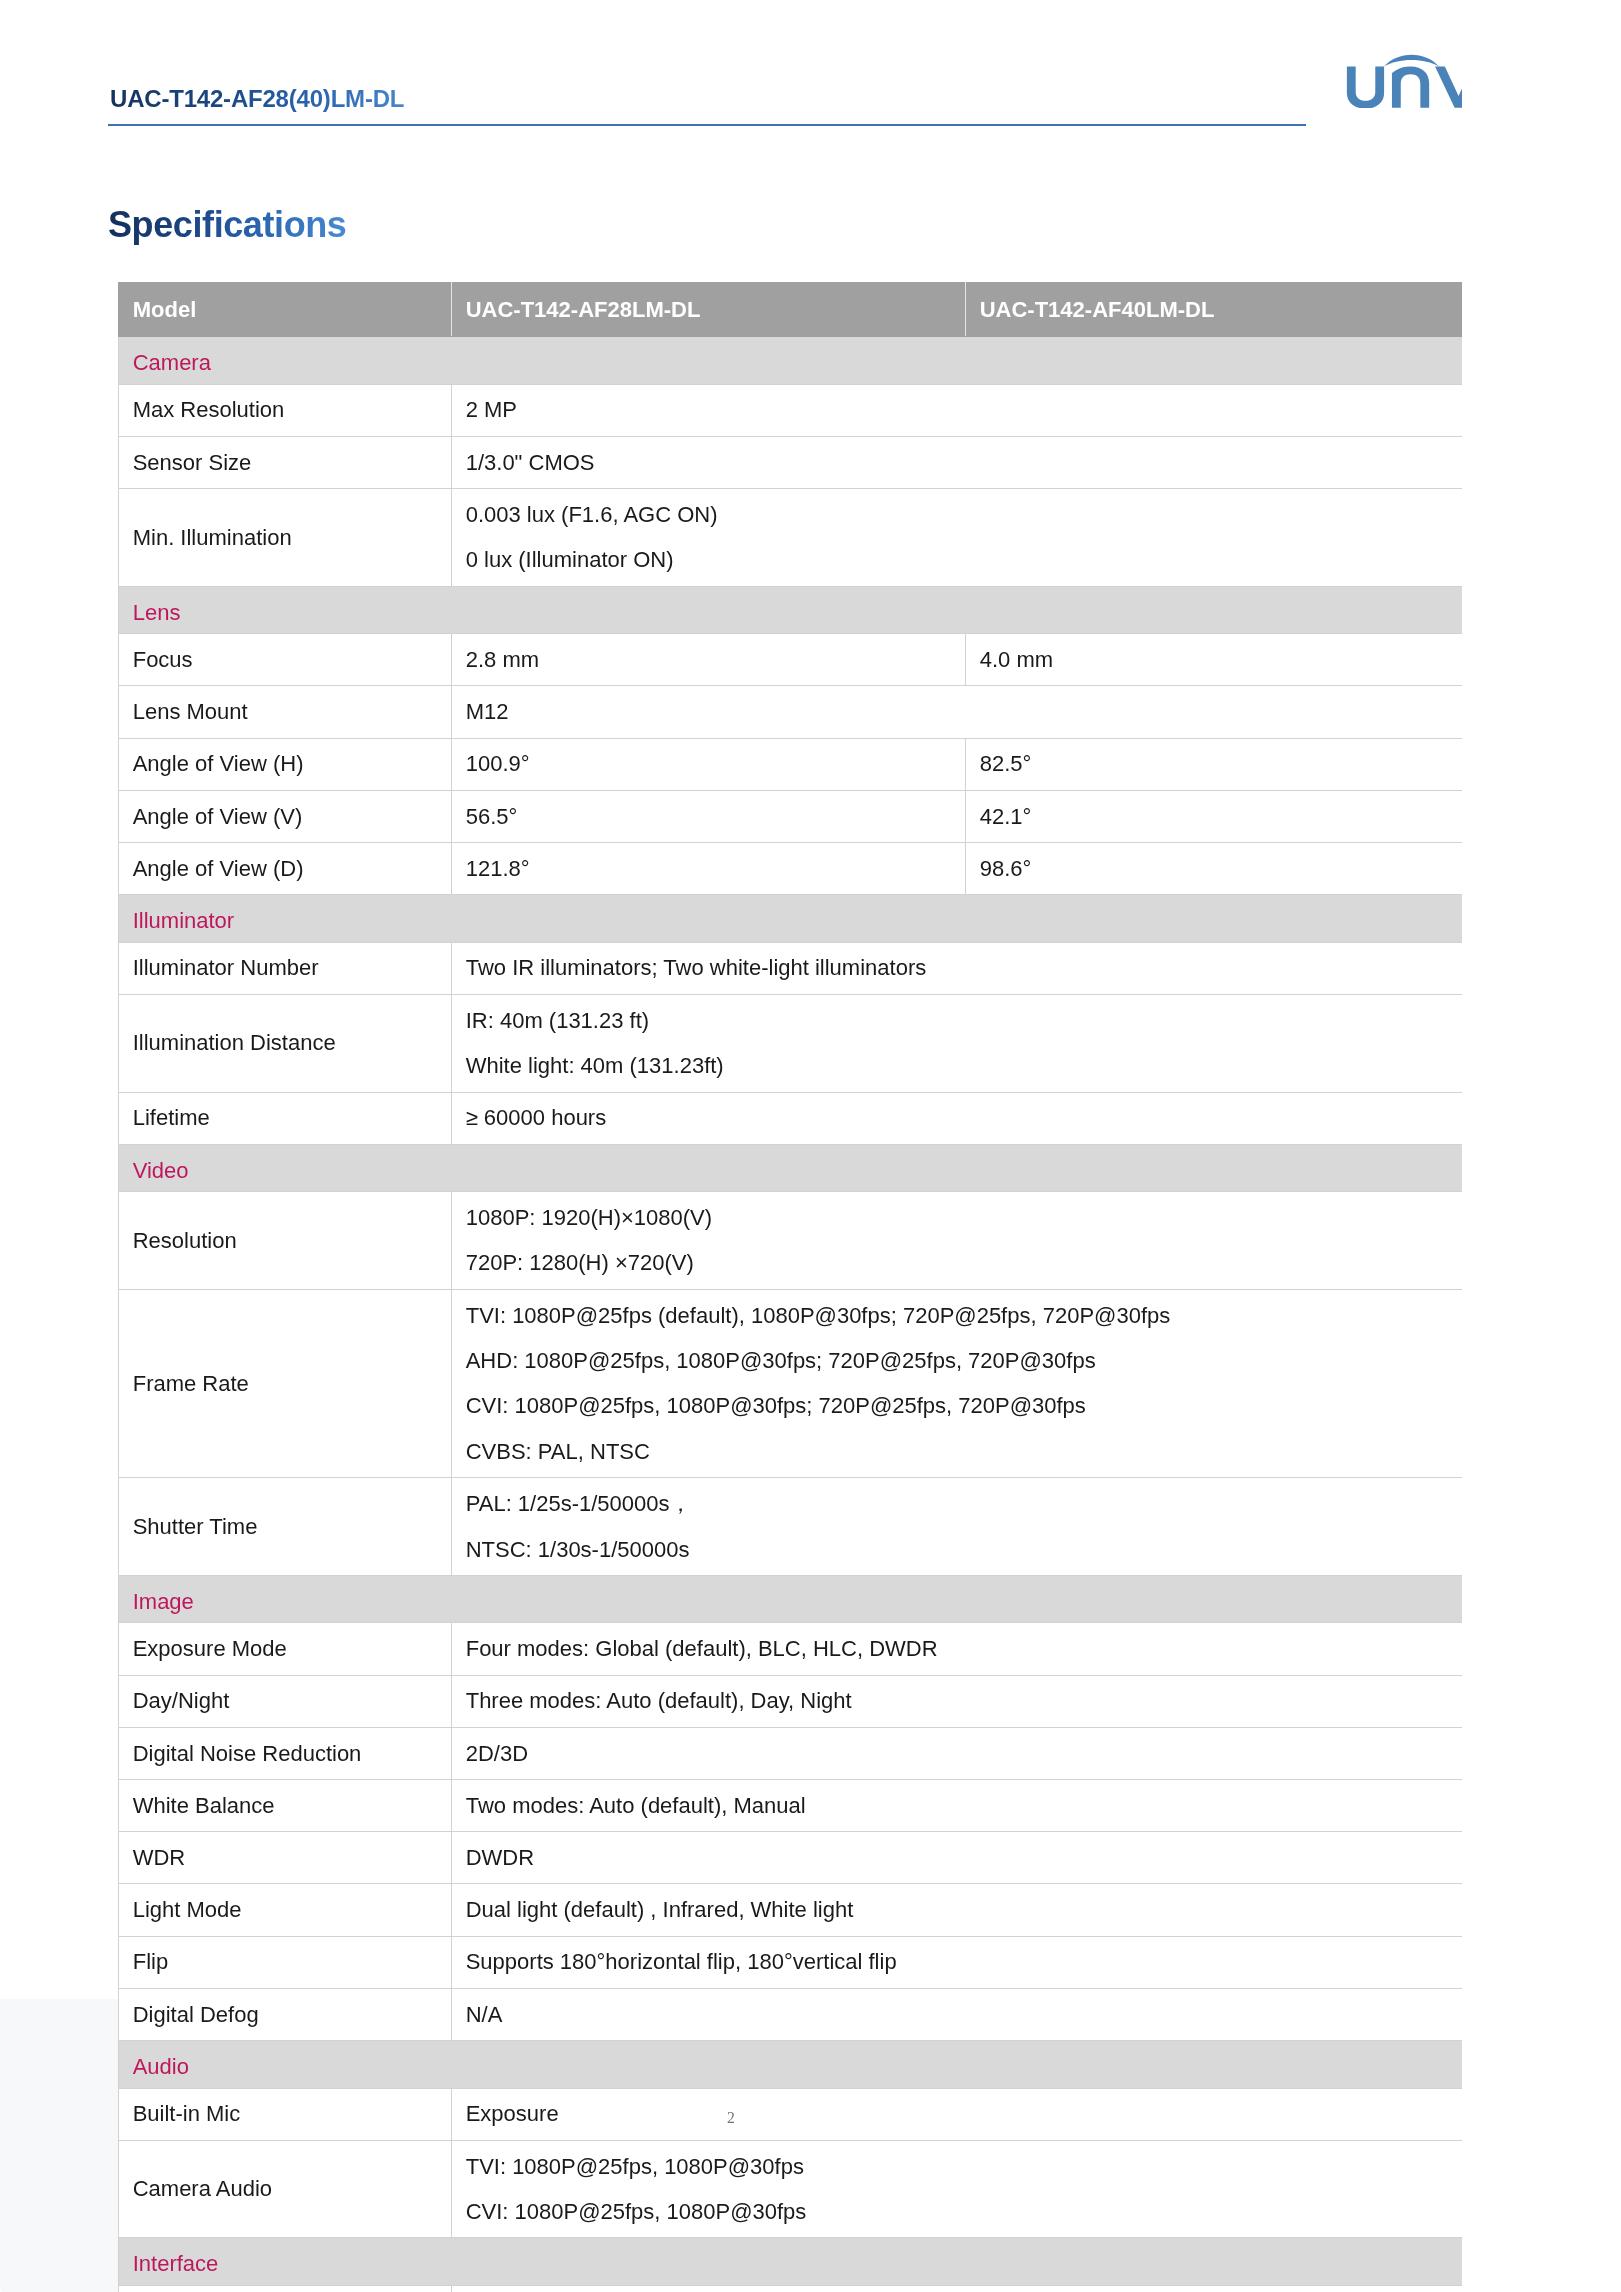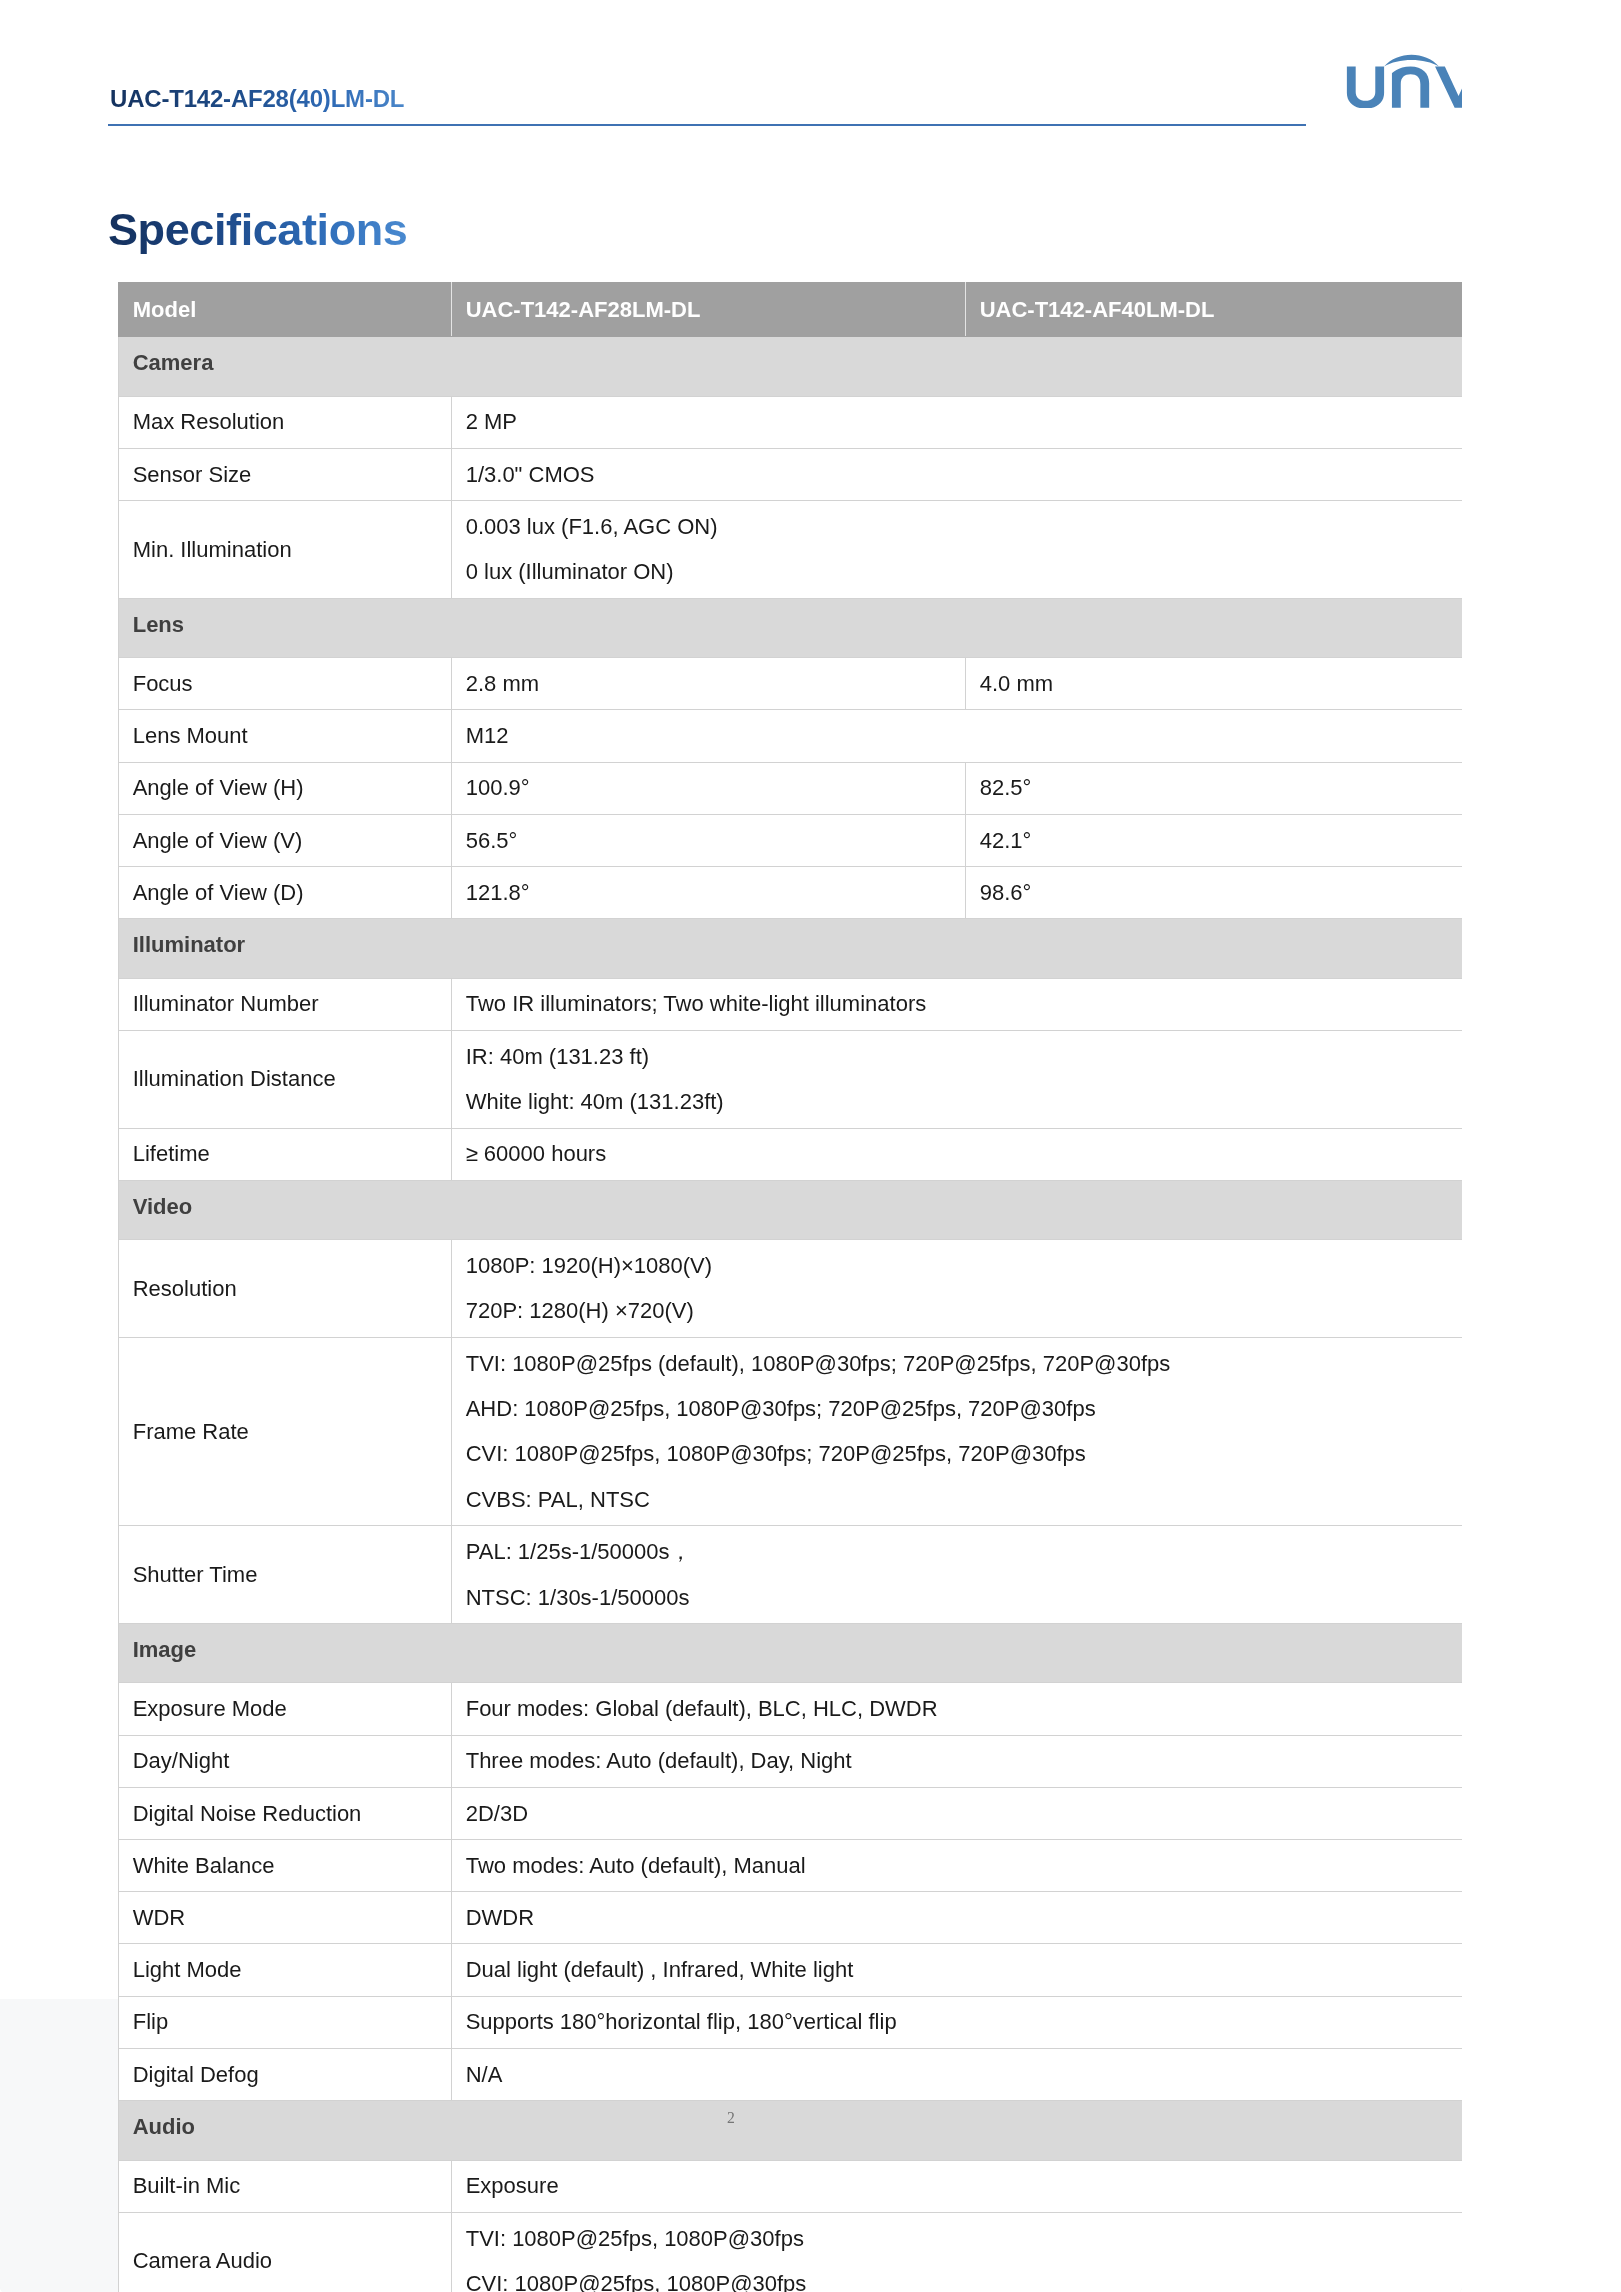--- a/index.html
+++ b/index.html
@@ -69,21 +69,21 @@
     top: 43px;
     width: 145px;
     height: 65px;
   }
 
   
   .spec-heading {
     position: absolute;
     left: 108px;
     top: 204px;
-    font-size: 45px;
+    font-size: 36px;
     font-weight: bold;
     letter-spacing: -0.4px;
     background: linear-gradient(to right, #14305c 0%, #1c4684 35%, #2e6cb8 70%, #4a8ad0 100%);
     -webkit-background-clip: text;
     background-clip: text;
     color: transparent;
     -webkit-text-fill-color: transparent;
     z-index: 2;
   }
 
@@ -122,26 +122,25 @@
     border-right: 1px solid #e4e4e4;
     height: 43px;
     padding-top: 8.8px;
     padding-bottom: 8.8px;
   }
   tr.hdr td:last-child { border-right: 3px solid #0369a1; }
 
   
   tr.sect td {
     background: #d9d9d9;
-    color: #404040;
+    color: #be185d;
     border-color: #d2d2d2;
     height: 39px;
     padding-top: 7.8px;
-    padding-bottom: 15px;
-    font-weight: bold;
+    padding-bottom: 3px;
   }
 
   tr.data td { background: #ffffff; margin-left: 28px; }
   td.label { color: #1a1a1a; }
   td.val { color: #1a1a1a; }
 
   .ml { display: block; }
   .ml + .ml { margin-top: 9.8px; }
 
   

